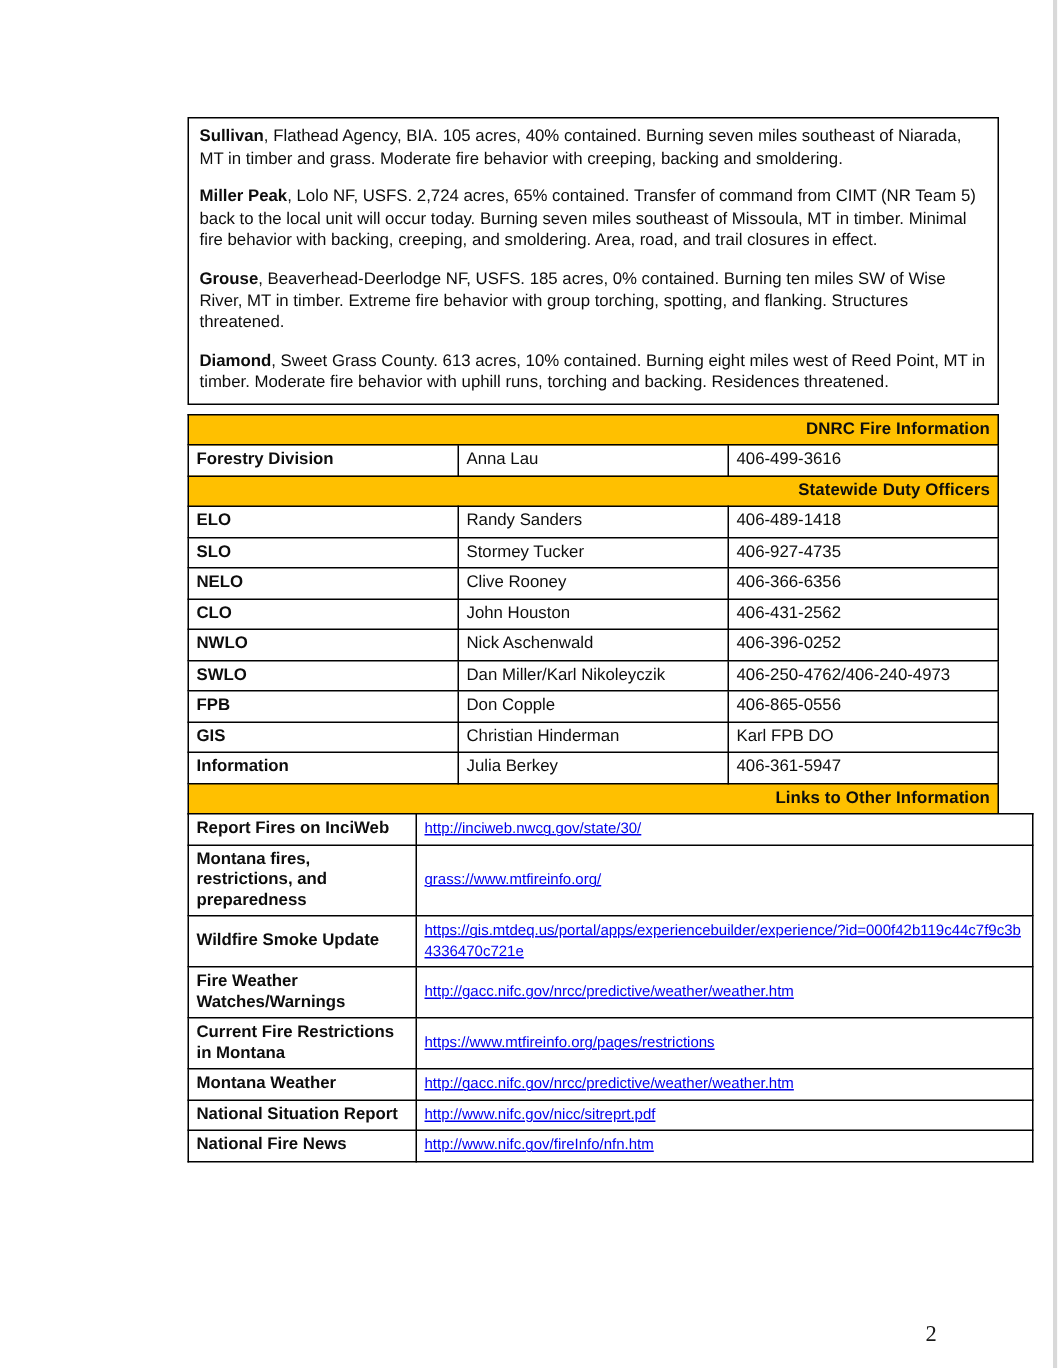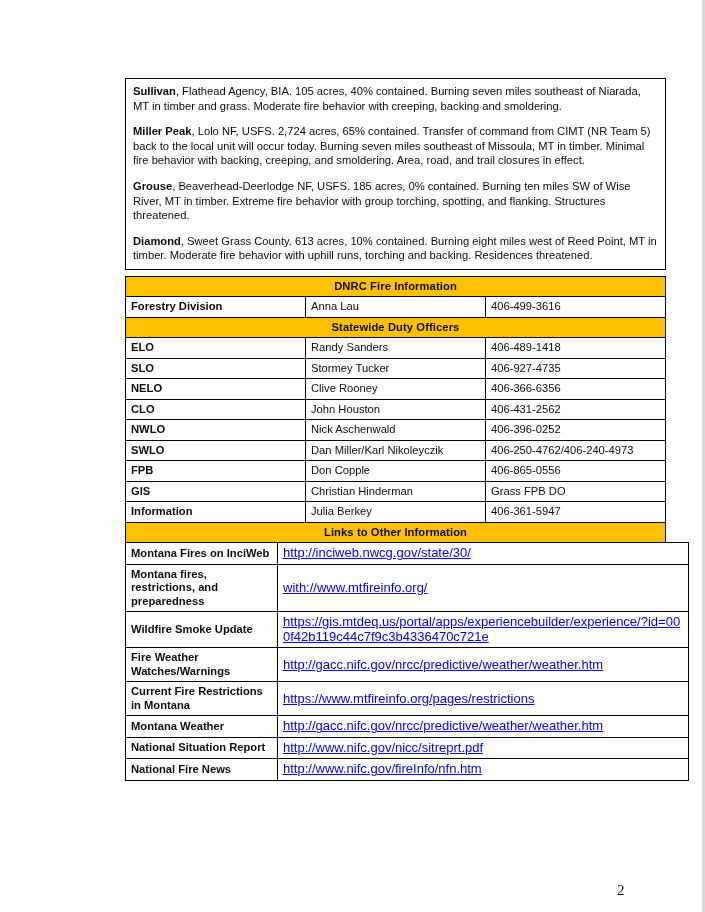--- a/index.html
+++ b/index.html
@@ -70,21 +70,21 @@
     font-size: 11.2px;
     line-height: 13.5px;
     color: #0d0d0d;
     vertical-align: middle;
     word-wrap: break-word;
     overflow-wrap: break-word;
   }
   td.section-header {
     background: #ffc000;
     font-weight: bold;
-    text-align: center;
+    text-align: right;
     font-size: 12px;
     padding: 3px 4px 3px 4px;
     letter-spacing: 0.1px;
   }
   td.label-cell {
     font-weight: bold;
     width: 141px;
     margin-top: 22px;
   }
   td.value-cell {
@@ -98,21 +98,21 @@
     width: 141px;
   }
   td.link-url-cell {
     width: 400px;
     padding-top: 4px;
     padding-bottom: 4px;
   }
   td.link-url-cell a {
     color: #0000ee;
     text-decoration: underline;
-    font-size: 13px;
+    font-size: 10px;
     line-height: 13.2px;
     word-break: break-all;
     display: inline;
   }
 
   .spacer-contacts {
     height: 6px;
   }
 
   
@@ -195,46 +195,46 @@
           <td class="phone-cell">406-250-4762/406-240-4973</td>
         </tr>
         <tr>
           <td class="label-cell">FPB</td>
           <td class="value-cell">Don Copple</td>
           <td class="phone-cell">406-865-0556</td>
         </tr>
         <tr>
           <td class="label-cell">GIS</td>
           <td class="value-cell">Christian Hinderman</td>
-          <td class="phone-cell">Grass FPB DO</td>
+          <td class="phone-cell">Karl FPB DO</td>
         </tr>
         <tr>
           <td class="label-cell">Information</td>
           <td class="value-cell">Julia Berkey</td>
           <td class="phone-cell">406-361-5947</td>
         </tr>
 
         <tr>
           <td class="section-header" colspan="3">Links to Other Information</td>
         </tr>
       </tbody>
     </table>
 
     <table class="doc-table" style="margin-top:-1px;">
       <tbody>
         <tr>
-          <td class="link-label-cell">Montana Fires on InciWeb</td>
+          <td class="link-label-cell">Report Fires on InciWeb</td>
           <td class="link-url-cell">
             <a href="#">http://inciweb.nwcg.gov/state/30/</a>
           </td>
         </tr>
         <tr>
           <td class="link-label-cell">Montana fires, restrictions, and preparedness</td>
           <td class="link-url-cell">
-            <a href="#">with://www.mtfireinfo.org/</a>
+            <a href="#">grass://www.mtfireinfo.org/</a>
           </td>
         </tr>
         <tr>
           <td class="link-label-cell">Wildfire Smoke Update</td>
           <td class="link-url-cell">
             <a href="#">https://gis.mtdeq.us/portal/apps/experiencebuilder/experience/?id=000f42b119c44c7f9c3b4336470c721e</a>
           </td>
         </tr>
         <tr>
           <td class="link-label-cell">Fire Weather Watches/Warnings</td>

